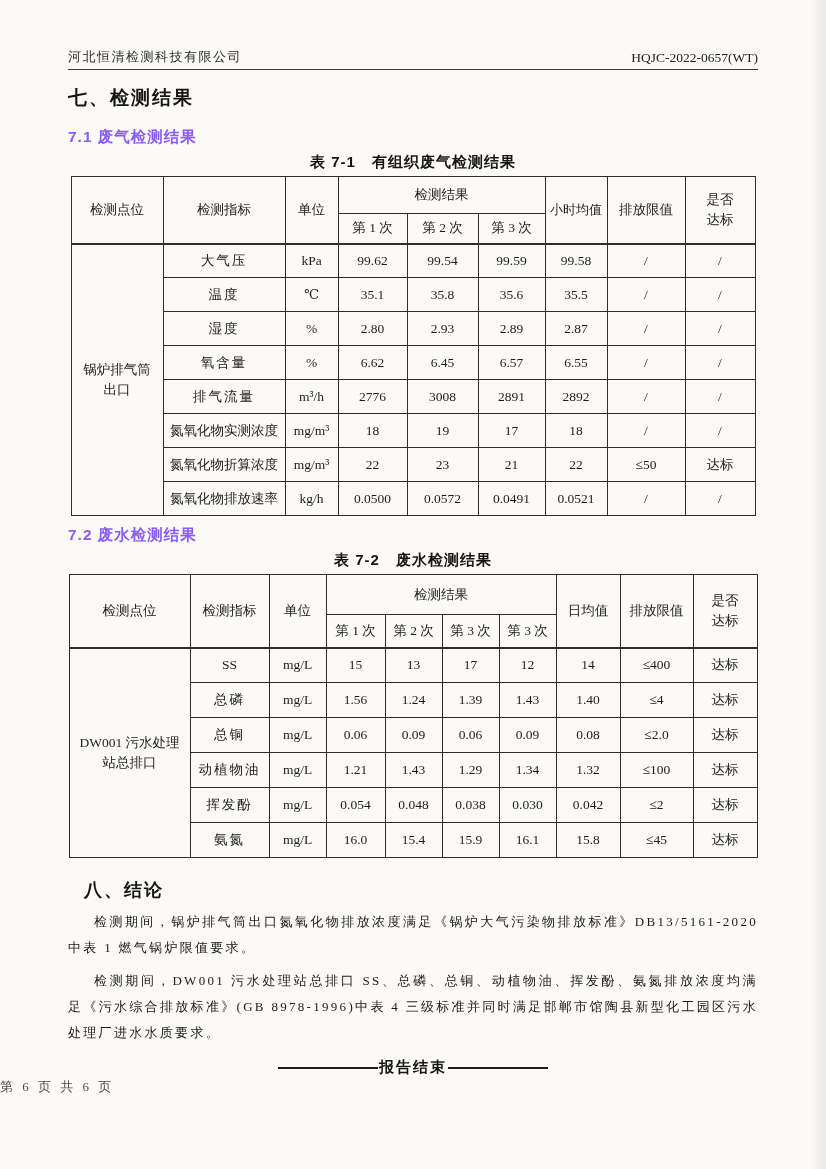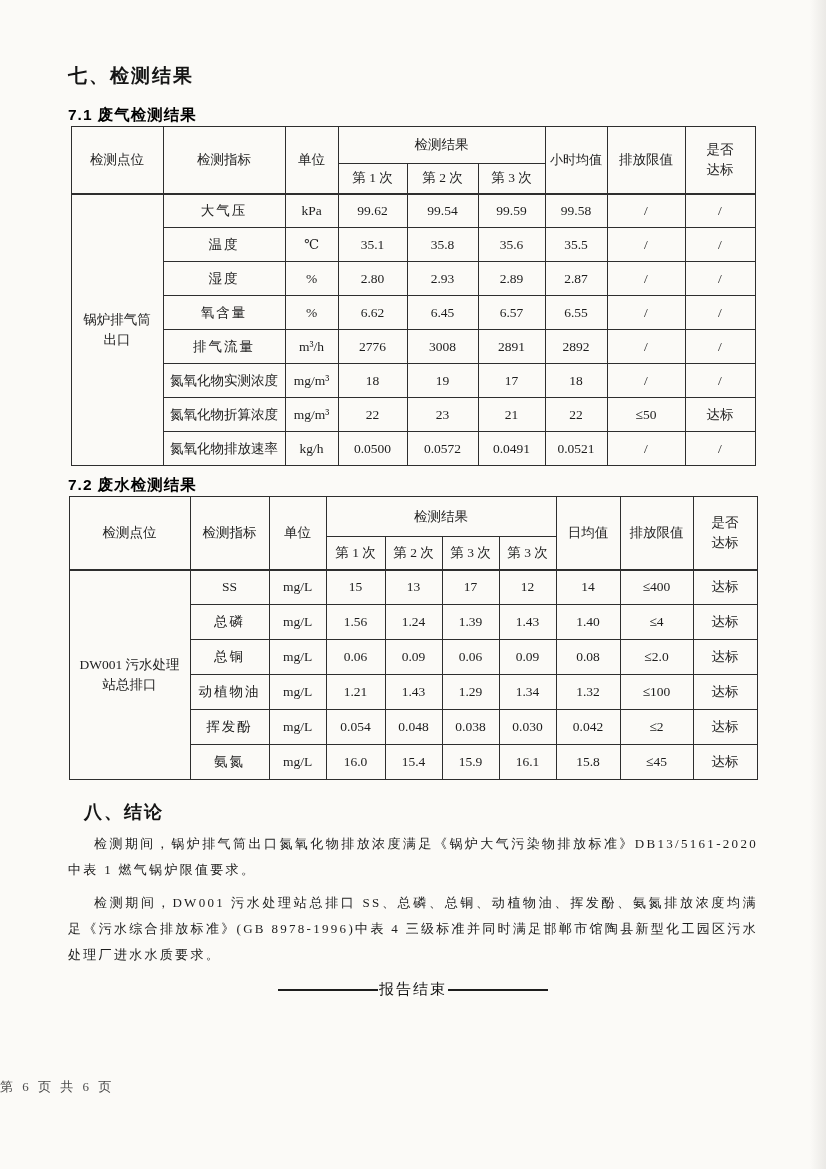--- a/index.html
+++ b/index.html
@@ -30,21 +30,21 @@
   .report-no { font-size:13.5px; color:#222; }
 
   .h-results {
     font-family:"Liberation Sans","DejaVu Sans",sans-serif;
     font-weight:700; font-size:19px; letter-spacing:2px;
     margin:15px 0 16px 0; color:#151515;
   }
   .h-sub {
     font-family:"Liberation Sans","DejaVu Sans",sans-serif;
     font-weight:700; font-size:15.5px; letter-spacing:1px;
-    margin:9px 0 0 0; color:#000000;
+    margin:9px 0 0 0; color:#8b5cf6;
   }
   .caption {
     font-family:"Liberation Sans","DejaVu Sans",sans-serif;
     font-weight:700; font-size:15px; letter-spacing:1px;
     text-align:center; margin:5px 0 4px 0; color:#151515;
   }
 
   table.t {
     border-collapse:collapse; table-layout:fixed;
     margin:0 auto; border:1.5px solid #2b2b2b;
@@ -76,38 +76,43 @@
     margin:7px 0 0 0;
     font-size:13px; line-height:26px; letter-spacing:2.3px;
     text-align:justify; text-indent:2em; color:#1c1c1c;
   }
   .report-end {
     margin-top:12px;
     display:flex; align-items:center; justify-content:center;
   }
   .dash-line { width:100px; height:2px; background:#1d1d1d; }
   .report-end-text {
-    font-weight:400; font-size:15px; letter-spacing:2px; color:#151515;
+    font-weight:700; font-size:15px; letter-spacing:2px; color:#151515;
     padding:0 1px;
   }
   .page-footer {
     position:absolute; left:0; top:1078px; width:826px;
     font-size:13px; letter-spacing:3px; color:#4d4d4d;
   }
 </style>
 </head>
 <body>
 
 <div class="scan-shade"></div>
 
 <div class="page">
 
+  <div class="doc-header">
+    <span class="company">河北恒清检测科技有限公司</span>
+    <span class="report-no">HQJC-2022-0657(WT)</span>
+  </div>
 
   <div class="h-results">七、检测结果</div>
   <div class="h-sub">7.1 废气检测结果</div>
+  <div class="caption">表 7-1　有组织废气检测结果</div>
 
   <table class="t" id="t71">
     <colgroup>
       <col style="width:92px">
         <col style="width:122px">
         <col style="width:53px">
       <col style="width:69px">
         <col style="width:71px">
         <col style="width:67px">
       <col style="width:62px">
@@ -211,20 +216,21 @@
         <td>0.0572</td>
         <td>0.0491</td>
         <td>0.0521</td>
         <td>/</td>
         <td>/</td>
       </tr>
     </tbody>
   </table>
 
   <div class="h-sub" style="">7.2 废水检测结果</div>
+  <div class="caption">表 7-2　废水检测结果</div>
 
   <table class="t" id="t72">
     <colgroup>
       <col style="width:121px">
         <col style="width:79px">
         <col style="width:57px">
       <col style="width:59px">
         <col style="width:57px">
         <col style="width:57px">
         <col style="width:57px">

